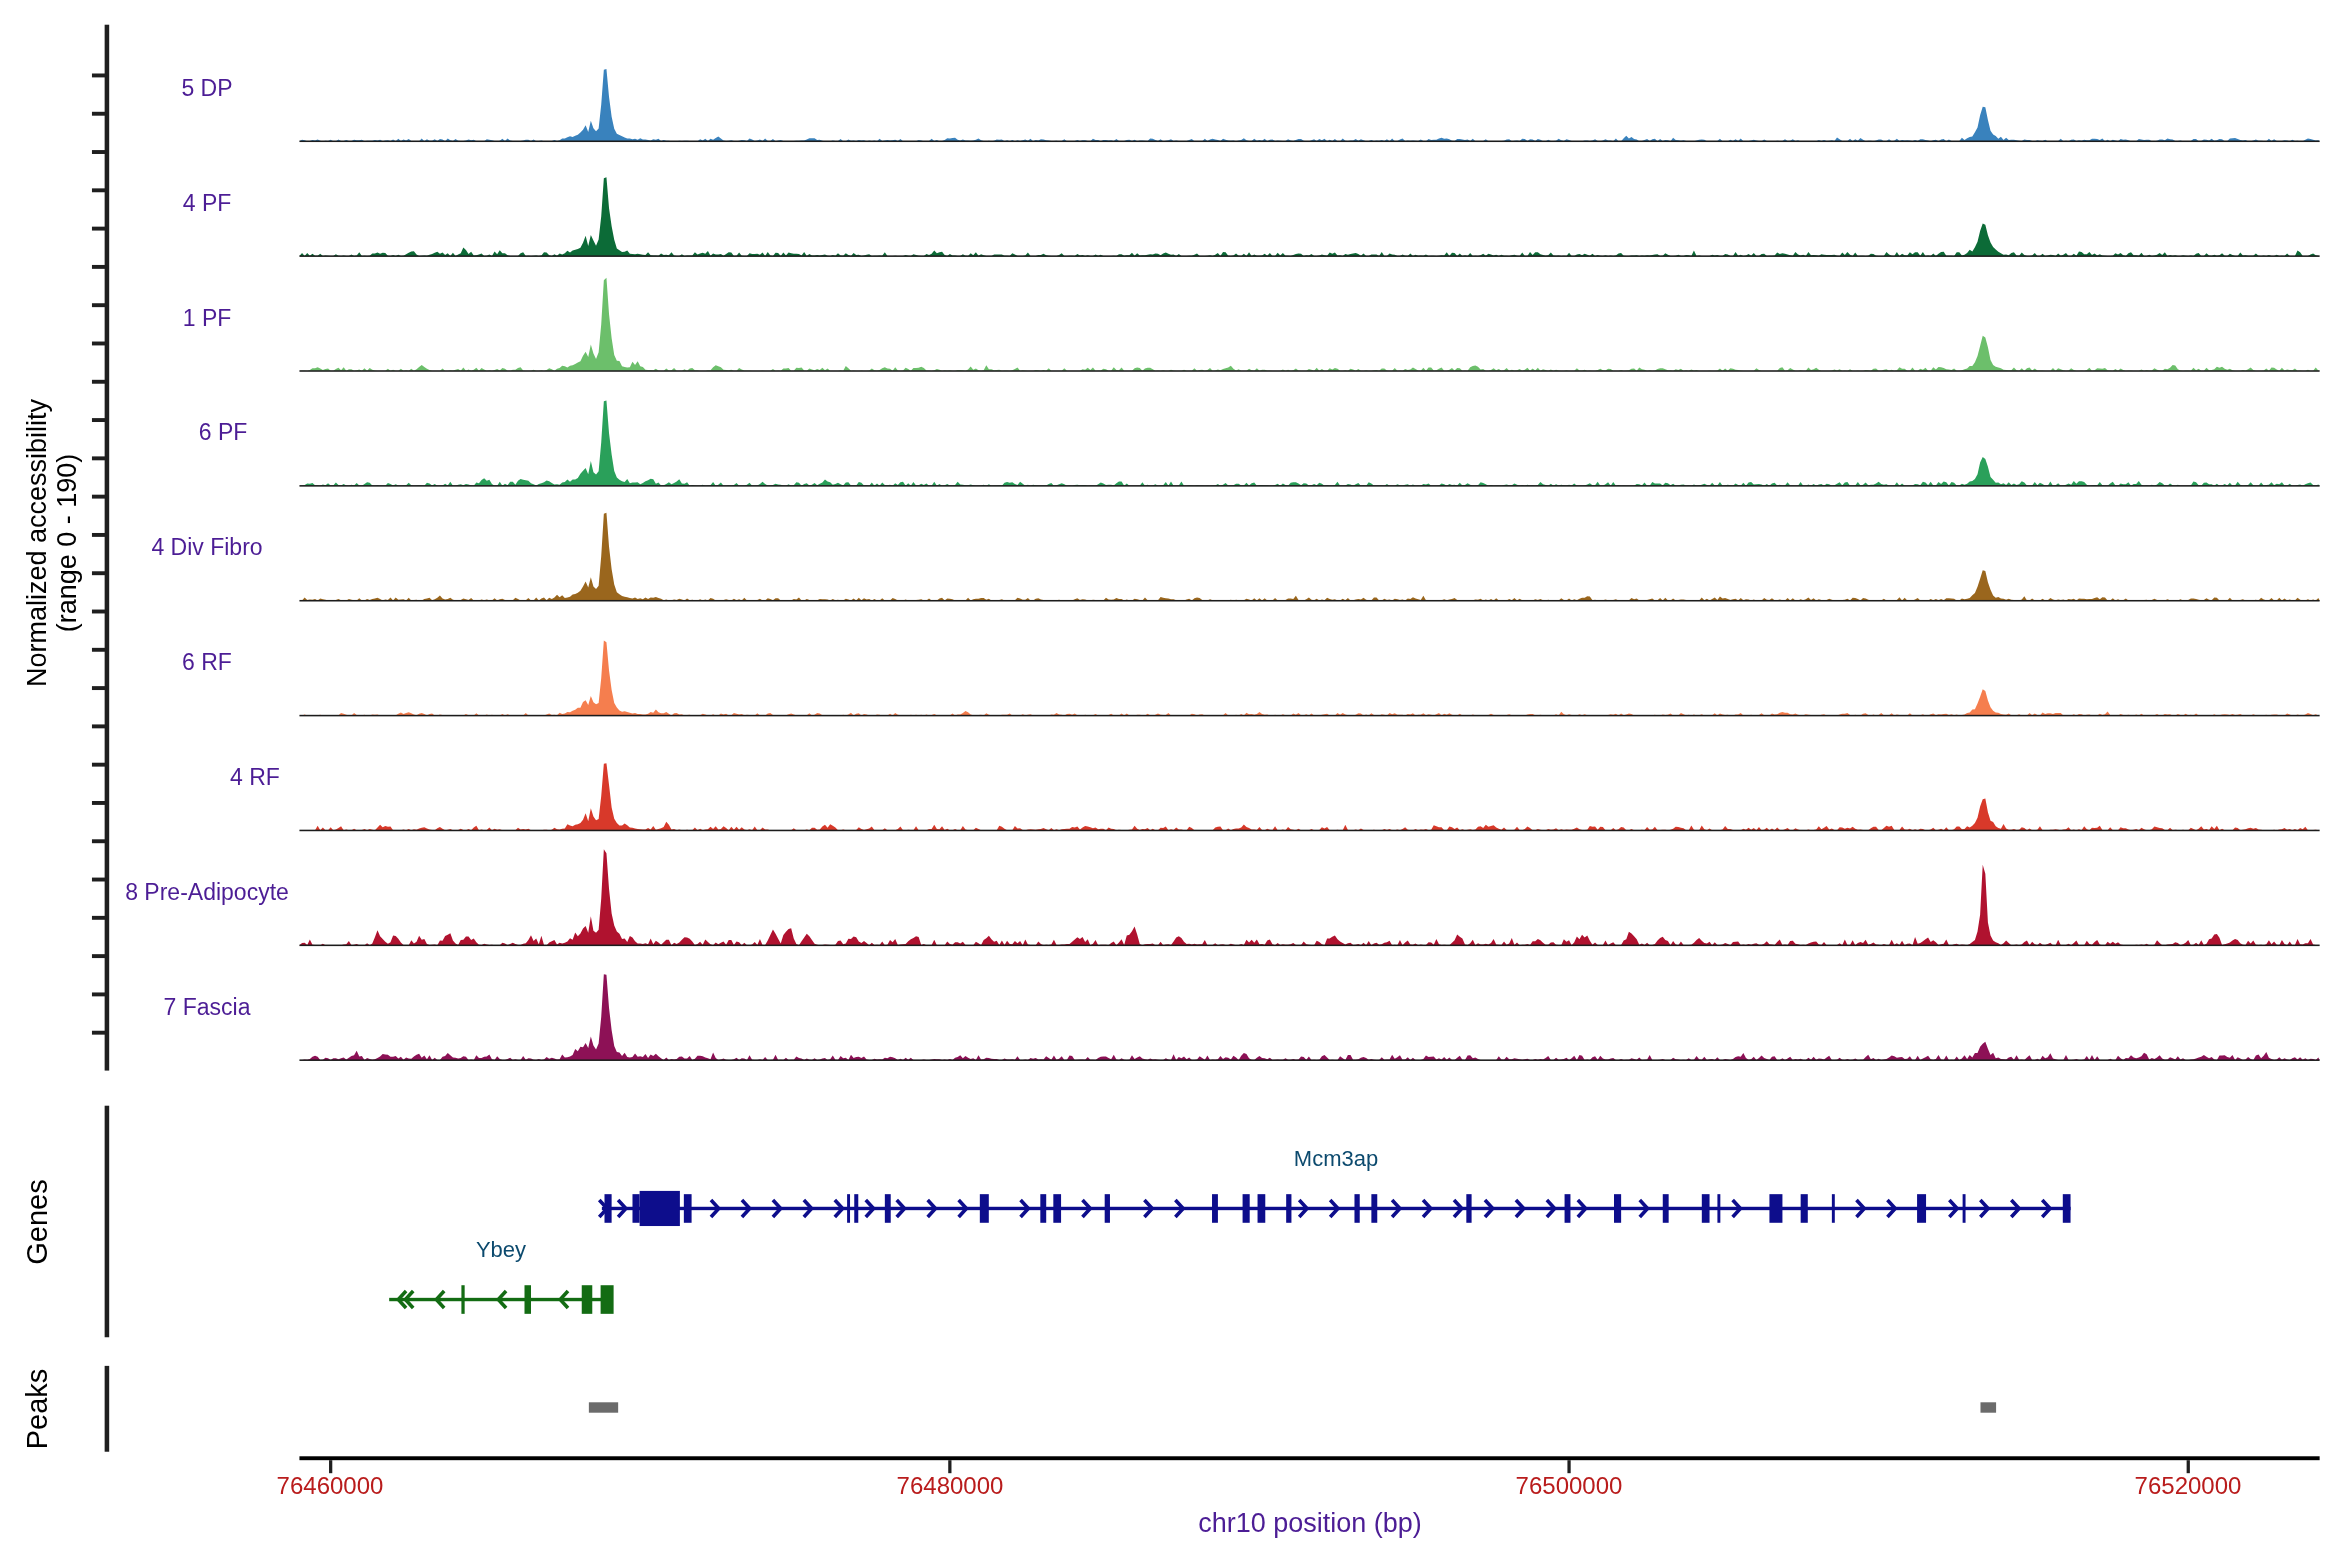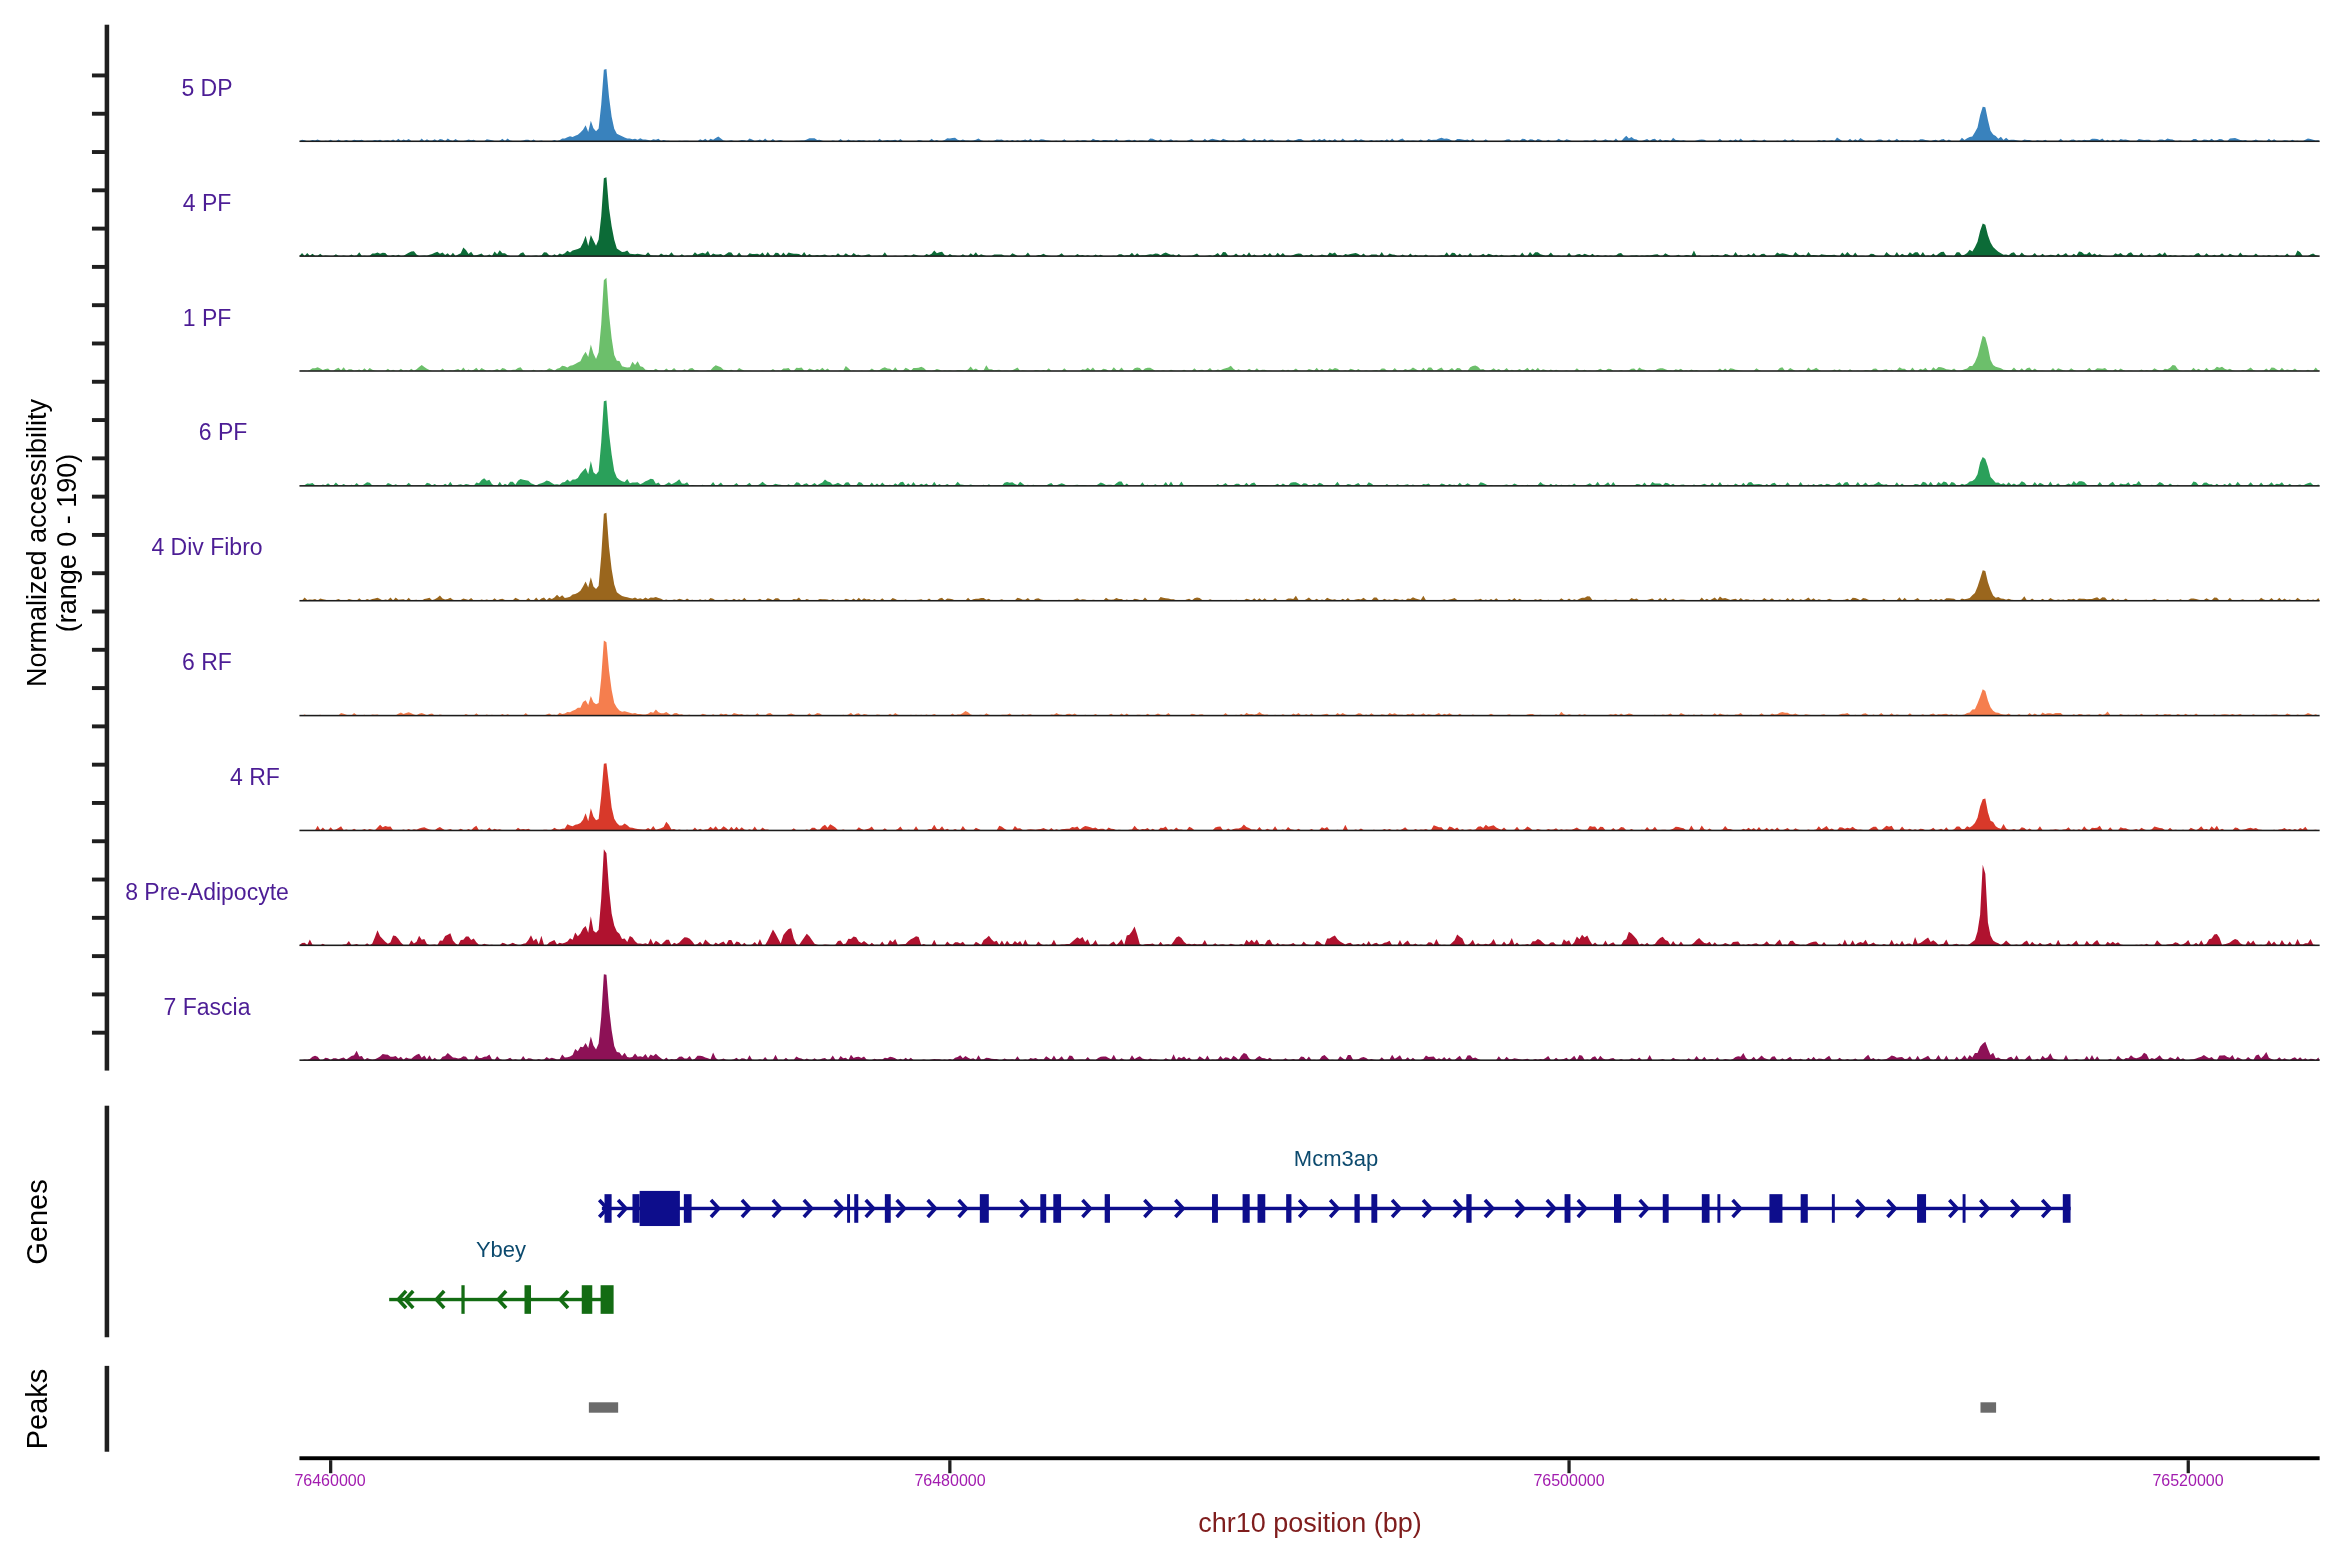--- a/index.html
+++ b/index.html
@@ -26,26 +26,26 @@
     font-size:23px;color:#4c1d95;white-space:nowrap;
   }
   .gene-label{
     position:absolute;
     transform:translate(-50%,-50%);
     font-size:22px;color:#0c4a6e;white-space:nowrap;
   }
   .x-tick-label{
     position:absolute;
     transform:translate(-50%,0);
-    font-size:16px;color:#a21caf;white-space:nowrap;
+    font-size:24px;color:#b91c1c;white-space:nowrap;
   }
   .x-axis-title{
     position:absolute;
     transform:translate(-50%,0);
-    font-size:27px;color:#7f1d1d;white-space:nowrap;
+    font-size:27px;color:#4c1d95;white-space:nowrap;
   }
 </style>
 </head>
 <body>
 
 <div id="figure">
 
   <svg id="plot-svg" width="2342" height="1561" viewBox="0 0 3600 2400">
       <rect x="160.5" y="38" width="7" height="1608" fill="#1f1f1f"></rect>
       <rect x="141" y="113" width="23" height="6" fill="#1f1f1f"></rect>

